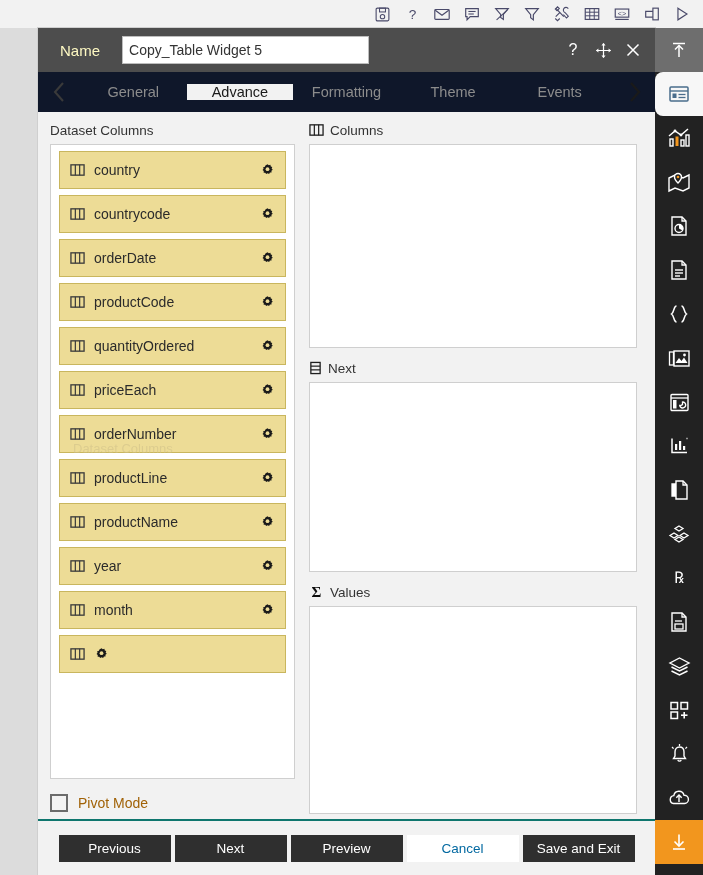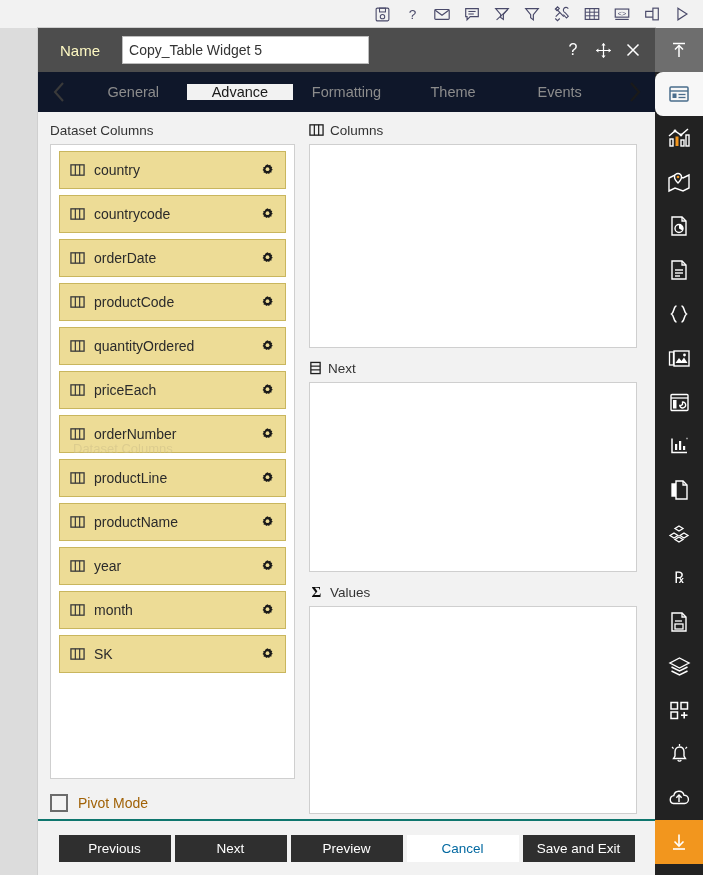--- a/index.html
+++ b/index.html
@@ -565,21 +565,20 @@
                 </span>
               </div>
               <div class="ds-item">
                 <span class="col-ico">
                   <svg width="15" height="14" viewBox="0 0 16 14">
                     <rect x="1" y="1.5" width="14" height="11" fill="none" stroke="#3a3a3a" stroke-width="1.4"></rect>
                     <line x1="5.7" y1="1.5" x2="5.7" y2="12.5" stroke="#3a3a3a" stroke-width="1.3"></line>
                     <line x1="10.3" y1="1.5" x2="10.3" y2="12.5" stroke="#3a3a3a" stroke-width="1.3"></line>
                   </svg>
                 </span>
-                <span class="nm">SK</span>
                 <span class="gear">
                   <svg width="15" height="15" viewBox="0 0 16 16">
                     <path d="M8 1.2 L9.4 2.3 L11.1 1.9 L11.5 3.6 L13.1 4.3 L12.4 5.9 L13.6 7.2 L12.2 8.3 L12.3 10 L10.6 10.2 L9.7 11.7 L8.1 11 L6.6 11.8 L5.6 10.4 L3.9 10.3 L4 8.6 L2.7 7.5 L3.8 6.2 L3.3 4.6 L5 4.2 L5.8 2.7 Z" fill="#1a1a1a"></path>
                     <circle cx="8" cy="6.6" r="2" fill="#eddc96"></circle>
                   </svg>
                 </span>
               </div>
             </div>
           <div class="ghost-text" style="top:296px;">Dataset Columns</div>
         </div>

